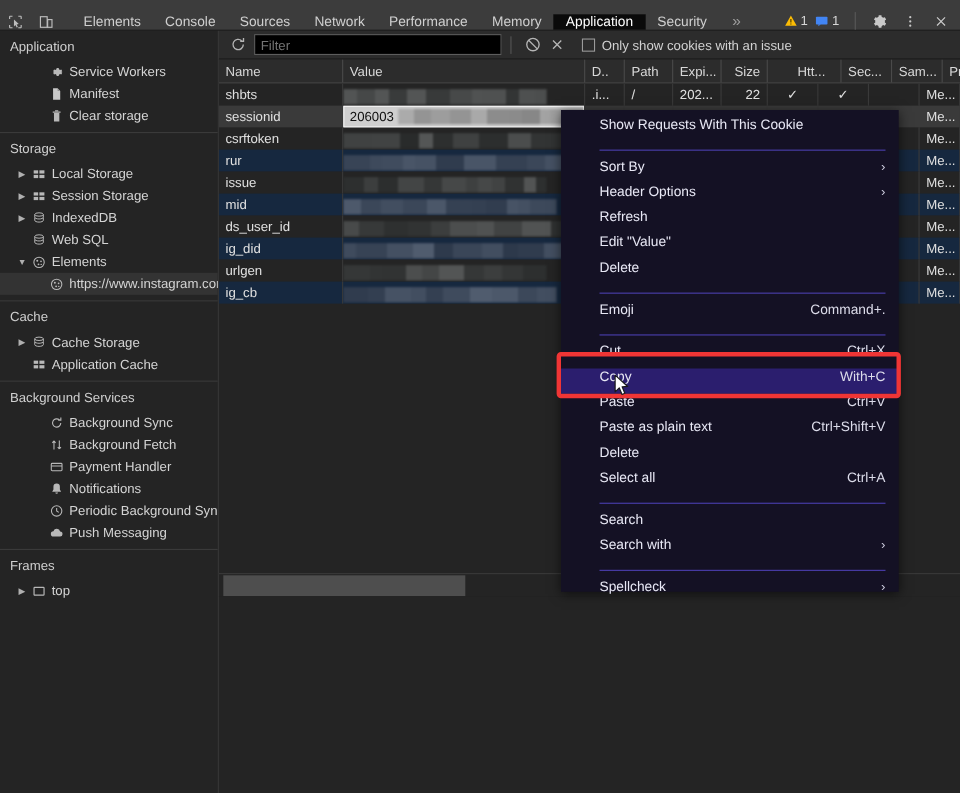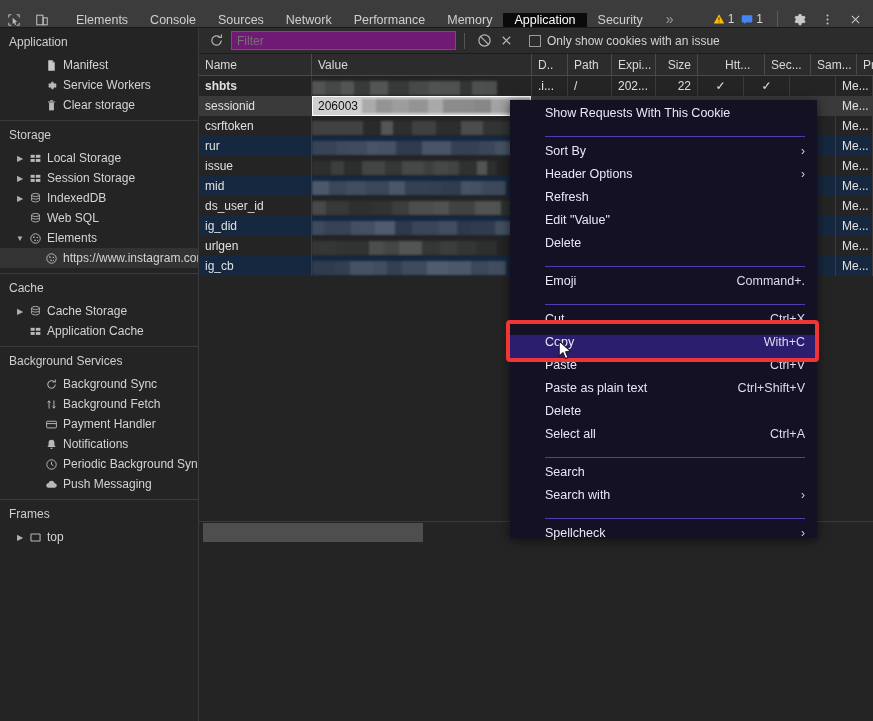--- a/index.html
+++ b/index.html
@@ -80,21 +80,21 @@
     position: absolute; left: 199px; top: 28px; width: 674px; height: 26px;
     background: #2c2c2c; border-bottom: 1px solid #1c1c1c;
     display: flex; align-items: center; padding: 0 6px;
   }
   .tbtn {
     width: 22px; height: 22px; display: flex; align-items: center;
     justify-content: center; color: #b5b5b5; flex: 0 0 auto;
   }
   .filter-input {
     width: 225px; height: 19px; margin-left: 4px;
-    background: #701a75; border: 1px solid #5d5d5d;
+    background: #000000; border: 1px solid #5d5d5d;
     color: #a8a8a8; font-size: 12px; padding: 0 5px;
     font-family: "Liberation Sans", sans-serif; outline: none;
   }
   .tb-divider { width: 1px; height: 16px; background: #555; margin: 0 8px; }
   .cbox-wrap {
     display: flex; align-items: center; gap: 6px; margin-left: 12px;
     font-size: 12px; color: #d2d2d2; white-space: nowrap;
   }
   .cbox {
     width: 12px; height: 12px; border: 1px solid #9a9a9a; background: #2c2c2c;
@@ -258,35 +258,35 @@
       </div>
     </div>
   </div>
 
   <div class="sidebar" id="sidebar-host">
       <div class="sec-title">Application</div>
       <div class="tree-row indent-2">
         <span class="tw empty">▶</span>
         <span class="ti">
           <svg width="13" height="13" viewBox="0 0 16 16">
+            <path d="M8 5.6a2.4 2.4 0 100 4.8 2.4 2.4 0 000-4.8zm0 3.6a1.2 1.2 0 110-2.4 1.2 1.2 0 010 2.4z" fill="#b8b8b8"></path>
+            <path d="M13.2 8l1.1-.9-1.1-1.9-1.4.5-1.2-.7L10.3 3.5H8l-.3 1.5-1.2.7-1.4-.5L4 7.1 5.1 8 4 8.9l1.1 1.9 1.4-.5 1.2.7.3 1.5h2.3l.3-1.5 1.2-.7 1.4.5 1.1-1.9z" fill="#b8b8b8"></path>
+          </svg>
+        </span>
+        <span class="tlabel">Service Workers</span>
+      </div>
+      <div class="tree-row indent-2">
+        <span class="tw empty">▶</span>
+        <span class="ti">
+          <svg width="13" height="13" viewBox="0 0 16 16">
             <path d="M4 1.5h5l3 3v10H4z" fill="#c8c8c8"></path>
             <path d="M9 1.5v3h3" fill="#8f8f8f"></path>
           </svg>
         </span>
         <span class="tlabel">Manifest</span>
-      </div>
-      <div class="tree-row indent-2">
-        <span class="tw empty">▶</span>
-        <span class="ti">
-          <svg width="13" height="13" viewBox="0 0 16 16">
-            <path d="M8 5.6a2.4 2.4 0 100 4.8 2.4 2.4 0 000-4.8zm0 3.6a1.2 1.2 0 110-2.4 1.2 1.2 0 010 2.4z" fill="#b8b8b8"></path>
-            <path d="M13.2 8l1.1-.9-1.1-1.9-1.4.5-1.2-.7L10.3 3.5H8l-.3 1.5-1.2.7-1.4-.5L4 7.1 5.1 8 4 8.9l1.1 1.9 1.4-.5 1.2.7.3 1.5h2.3l.3-1.5 1.2-.7 1.4.5 1.1-1.9z" fill="#b8b8b8"></path>
-          </svg>
-        </span>
-        <span class="tlabel">Service Workers</span>
       </div>
       <div class="tree-row indent-2">
         <span class="tw empty">▶</span>
         <span class="ti">
           <svg width="13" height="13" viewBox="0 0 16 16">
             <path d="M5 4.5h6v9.5H5z" fill="#b8b8b8"></path>
             <path d="M3.6 3h8.8v1.2H3.6zM6.2 1.5h3.6v1.2H6.2z" fill="#b8b8b8"></path>
           </svg>
         </span>
         <span class="tlabel">Clear storage</span>
@@ -518,21 +518,21 @@
         </div>
         <div class="th" style="width: 46px; flex: 0 0 46px;">
           <span>Sam...</span>
         </div>
         <div class="th" style="width: 37px; flex: 0 0 37px;">
           <span>Prio...</span>
         </div>
       </div>
     <div id="tbody-host">
         <div class="row odd">
-          <div class="td" style="width: 113px; flex: 0 0 113px; font-weight: bold;">
+          <div class="td" style="width: 113px; flex: 0 0 113px;">
             <span>shbts</span>
           </div>
           <div class="td val" style="width: 220px; flex: 0 0 220px;">
             <div class="redact" style="background: linear-gradient(90deg, rgb(82, 84, 84) 0%, rgb(82, 84, 84) 6.95436%, rgb(70, 72, 72) 6.95436%, rgb(70, 72, 72) 15.4093%, rgb(83, 85, 85) 15.4093%, rgb(83, 85, 85) 22.6888%, rgb(57, 59, 59) 22.6888%, rgb(57, 59, 59) 31.5614%, rgb(83, 85, 85) 31.5614%, rgb(83, 85, 85) 40.9068%, rgb(56, 58, 58) 40.9068%, rgb(56, 58, 58) 52.3824%, rgb(71, 73, 73) 52.3824%, rgb(71, 73, 73) 63.09%, rgb(80, 82, 82) 63.09%, rgb(80, 82, 82) 68.2426%, rgb(79, 81, 81) 68.2426%, rgb(79, 81, 81) 79.8309%, rgb(51, 53, 53) 79.8309%, rgb(51, 53, 53) 86.2901%, rgb(78, 80, 80) 86.2901%, rgb(78, 80, 80) 94.1666%, rgb(76, 78, 78) 94.1666%, rgb(76, 78, 78) 100%); width: 185px;"></div>
           </div>
           <div class="td" style="width: 36px; flex: 0 0 36px;">
             <span>.i...</span>
           </div>
           <div class="td" style="width: 44px; flex: 0 0 44px;">
             <span>/</span>

